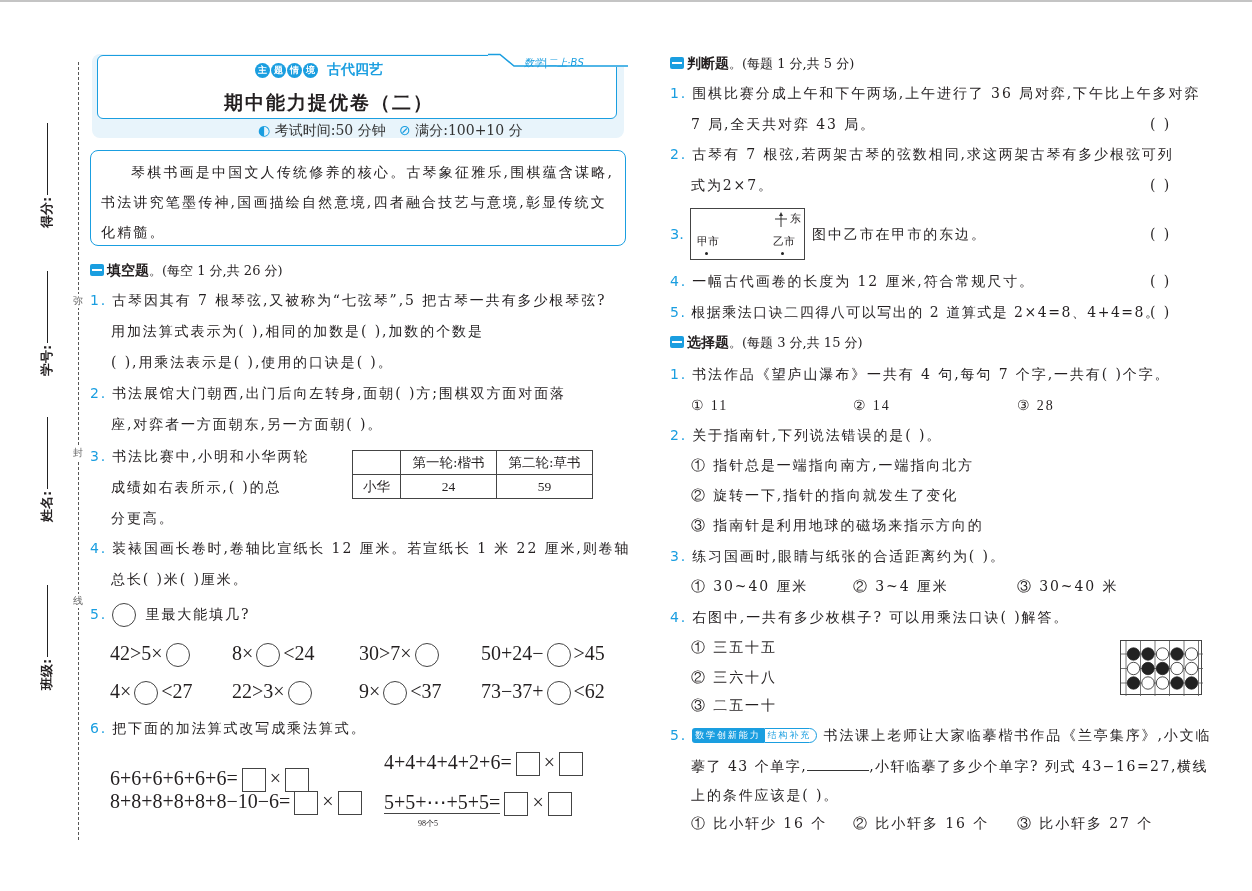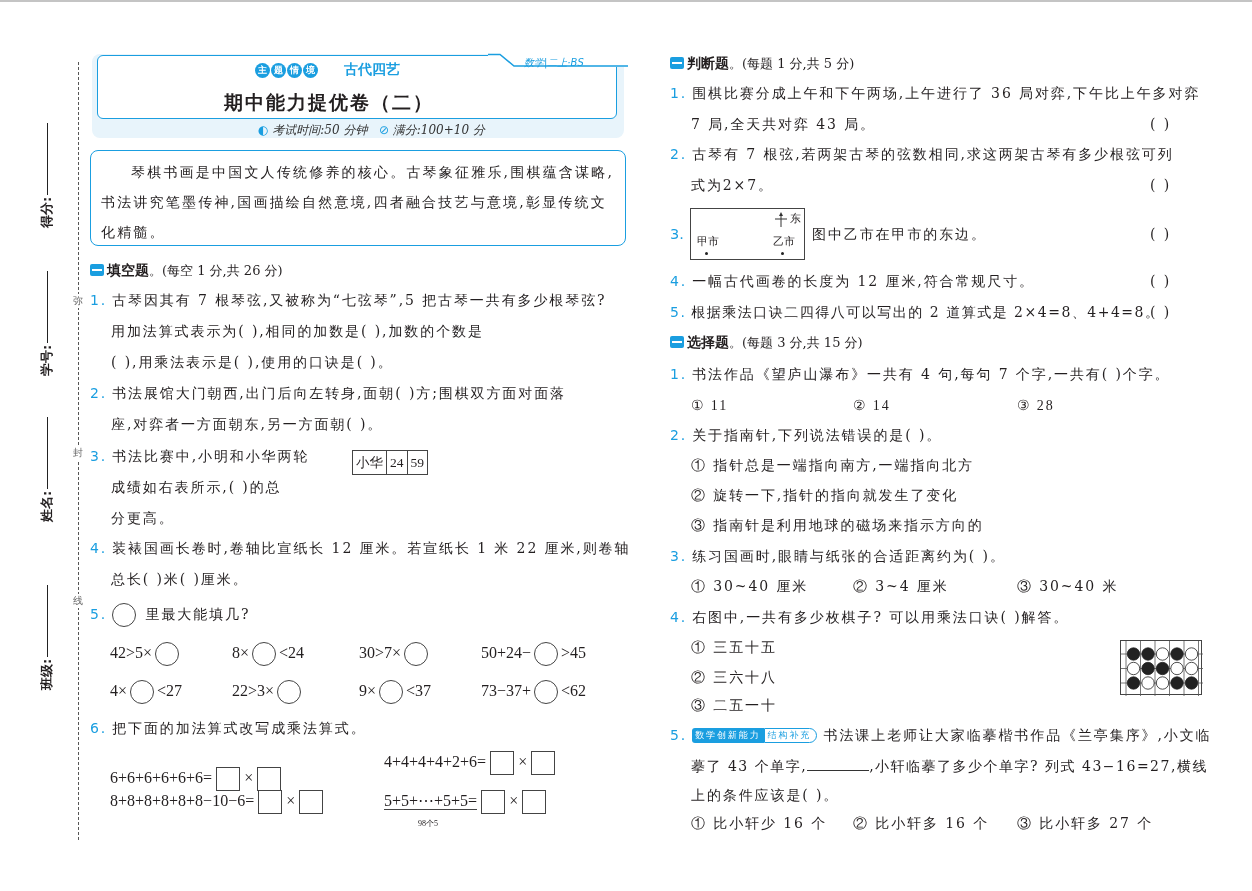--- a/index.html
+++ b/index.html
@@ -17,39 +17,39 @@
   .cutch { position: absolute; left: 73px; font-size: 10px; color: #666; background: #fff; }
 
   
   .hdr-outer { position: absolute; left: 92px; top: 54px; width: 532px; height: 84px; background: #e8f4fb; border-radius: 8px; }
   .hdr-box { position: absolute; left: 97px; top: 55px; width: 520px; height: 64px; background: #fff; border: 1.5px solid #1a9ee0; border-radius: 6px; }
   .hdr-tab { position: absolute; left: 488px; top: 53px; width: 140px; height: 14px; background: #fff; }
   .hdr-theme { position: absolute; left: 255px; top: 61px; font-family: "DejaVu Sans", sans-serif; font-weight: bold; font-size: 14px; color: #1a9ee0; }
   .badge-c { display: inline-block; width: 15px; height: 15px; border-radius: 50%; background: #1a9ee0; color: #fff; font-size: 9px; text-align: center; line-height: 15px; margin-right: 1px; vertical-align: 1px; }
   .hdr-subject { position: absolute; left: 524px; top: 56px; font-family: "DejaVu Sans", sans-serif; font-size: 10px; color: #1a9ee0; font-style: italic; }
   .hdr-title { position: absolute; left: 224px; top: 90px; font-size: 19px; font-weight: bold; letter-spacing: 2px; }
-  .hdr-meta { position: absolute; left: 258px; top: 122px; font-size: 12px; color: #333; font-style: italic; }
+  .hdr-meta { position: absolute; left: 258px; top: 122px; font-size: 14px; color: #333; }
   .hdr-meta .ic { color: #1a9ee0; font-family: "DejaVu Sans", sans-serif; }
 
   .intro { position: absolute; left: 90px; top: 150px; width: 536px; height: 96px; border: 1.5px solid #1a9ee0; border-radius: 8px; padding: 6px 10px; font-size: 14px; line-height: 30px; letter-spacing: 2.2px; white-space: normal; }
 
   .sec-title { font-family: "DejaVu Sans", sans-serif; font-weight: bold; font-size: 14px; }
   .sec-sub { font-size: 13px; }
   .sec-icon { display: inline-block; width: 14px; height: 12px; background: #1a9ee0; border-radius: 2px; vertical-align: -1px; margin-right: 3px; position: relative; }
   .sec-icon::after { content: ""; position: absolute; left: 2px; right: 2px; top: 5px; height: 2px; background: #fff; }
 
   .para { font-size: 14px; letter-spacing: 1.9px; }
 
   
   table.score { position: absolute; left: 352px; top: 450px; border-collapse: collapse; font-size: 13.5px; }
   table.score td { border: 1.2px solid #444; height: 24px; text-align: center; padding: 0 3px; }
 
   .circ { display: inline-block; width: 24px; height: 24px; border: 1.2px solid #444; border-radius: 50%; vertical-align: middle; margin: 0 3px; }
   .sq { display: inline-block; width: 24px; height: 24px; border: 1.2px solid #444; vertical-align: middle; margin: 0 4px; }
-  .expr { font-size: 16px; }
+  .expr { font-size: 20px; }
 
   .map-box { position: absolute; left: 690px; top: 208px; width: 115px; height: 52px; border: 1.2px solid #444; }
   .dot { position: absolute; width: 3px; height: 3px; border-radius: 50%; background: #222; }
 
   .tag1 { display: inline-block; background: #1a9ee0; color: #fff; font-family: "DejaVu Sans", sans-serif; font-size: 9px; padding: 1px 3px; border-radius: 3px 0 0 3px; vertical-align: 2px; }
   .tag2 { display: inline-block; background: #fff; color: #1a9ee0; border: 1px solid #1a9ee0; font-family: "DejaVu Sans", sans-serif; font-size: 9px; padding: 0 5px 0 3px; border-radius: 0 8px 8px 0; vertical-align: 2px; }
 
   .board { position: absolute; left: 1120px; top: 640px; width: 82px; height: 55px; border: 1.2px solid #444; }
 </style>
 </head>
@@ -69,21 +69,21 @@
 <div class="hdr-outer"></div>
 <div class="hdr-box"></div>
 <div class="hdr-tab">
   <svg width="140" height="14" style="position:absolute;left:0;top:0">
       <path d="M0 1.5 L12 1.5 L26 13 L140 13" stroke="#1a9ee0" stroke-width="1.5" fill="none"></path>
     </svg>
 </div>
 <div class="hdr-subject">数学|二上·BS</div>
 <div class="hdr-theme">
   <span class="badge-c">主</span><span class="badge-c">题</span><span class="badge-c">情</span><span class="badge-c">境</span>
-  <span style="margin-left:20px">古代四艺</span>
+  <span style="margin-left:3px">古代四艺</span>
 </div>
 <div class="hdr-title abs">期中能力提优卷（二）</div>
 <div class="hdr-meta abs">
   <span class="ic">◐</span> <span>考试时间:50 分钟</span>
   &nbsp;&nbsp;<span class="ic">⊘</span> <span>满分:100+10 分</span>
 </div>
 
 <div class="intro"><span style="display:inline-block;width:30px"></span><span>琴棋书画是中国文人传统修养的核心。古琴象征雅乐,围棋蕴含谋略,书法讲究笔墨传神,国画描绘自然意境,四者融合技艺与意境,彰显传统文化精髓。</span></div>
 
 <div class="abs" style="left:90px;top:262px;">
@@ -96,20 +96,25 @@
 
 <div class="abs para" style="left:90px;top:385px;"><span class="num">2.</span><span>书法展馆大门朝西,出门后向左转身,面朝(       )方;围棋双方面对面落</span></div>
 <div class="abs para" style="left:111px;top:416px;">座,对弈者一方面朝东,另一方面朝(       )。</div>
 
 <div class="abs para" style="left:90px;top:448px;"><span class="num">3.</span><span>书法比赛中,小明和小华两轮</span></div>
 <div class="abs para" style="left:111px;top:479px;">成绩如右表所示,(       )的总</div>
 <div class="abs para" style="left:111px;top:510px;">分更高。</div>
 
 <table class="score">
   <tbody>
+      <tr>
+    <td style="width:48px"></td>
+    <td style="width:96px">第一轮:楷书</td>
+    <td style="width:96px">第二轮:草书</td>
+  </tr>
   <tr>
     <td>小华</td>
     <td style="font-family:'Liberation Serif',serif">24</td>
     <td style="font-family:'Liberation Serif',serif">59</td>
   </tr>
 </tbody>
   </table>
 
 <div class="abs para" style="left:90px;top:540px;"><span class="num">4.</span><span>装裱国画长卷时,卷轴比宣纸长 12 厘米。若宣纸长 1 米 22 厘米,则卷轴</span></div>
 <div class="abs para" style="left:111px;top:571px;">总长(       )米(       )厘米。</div>

